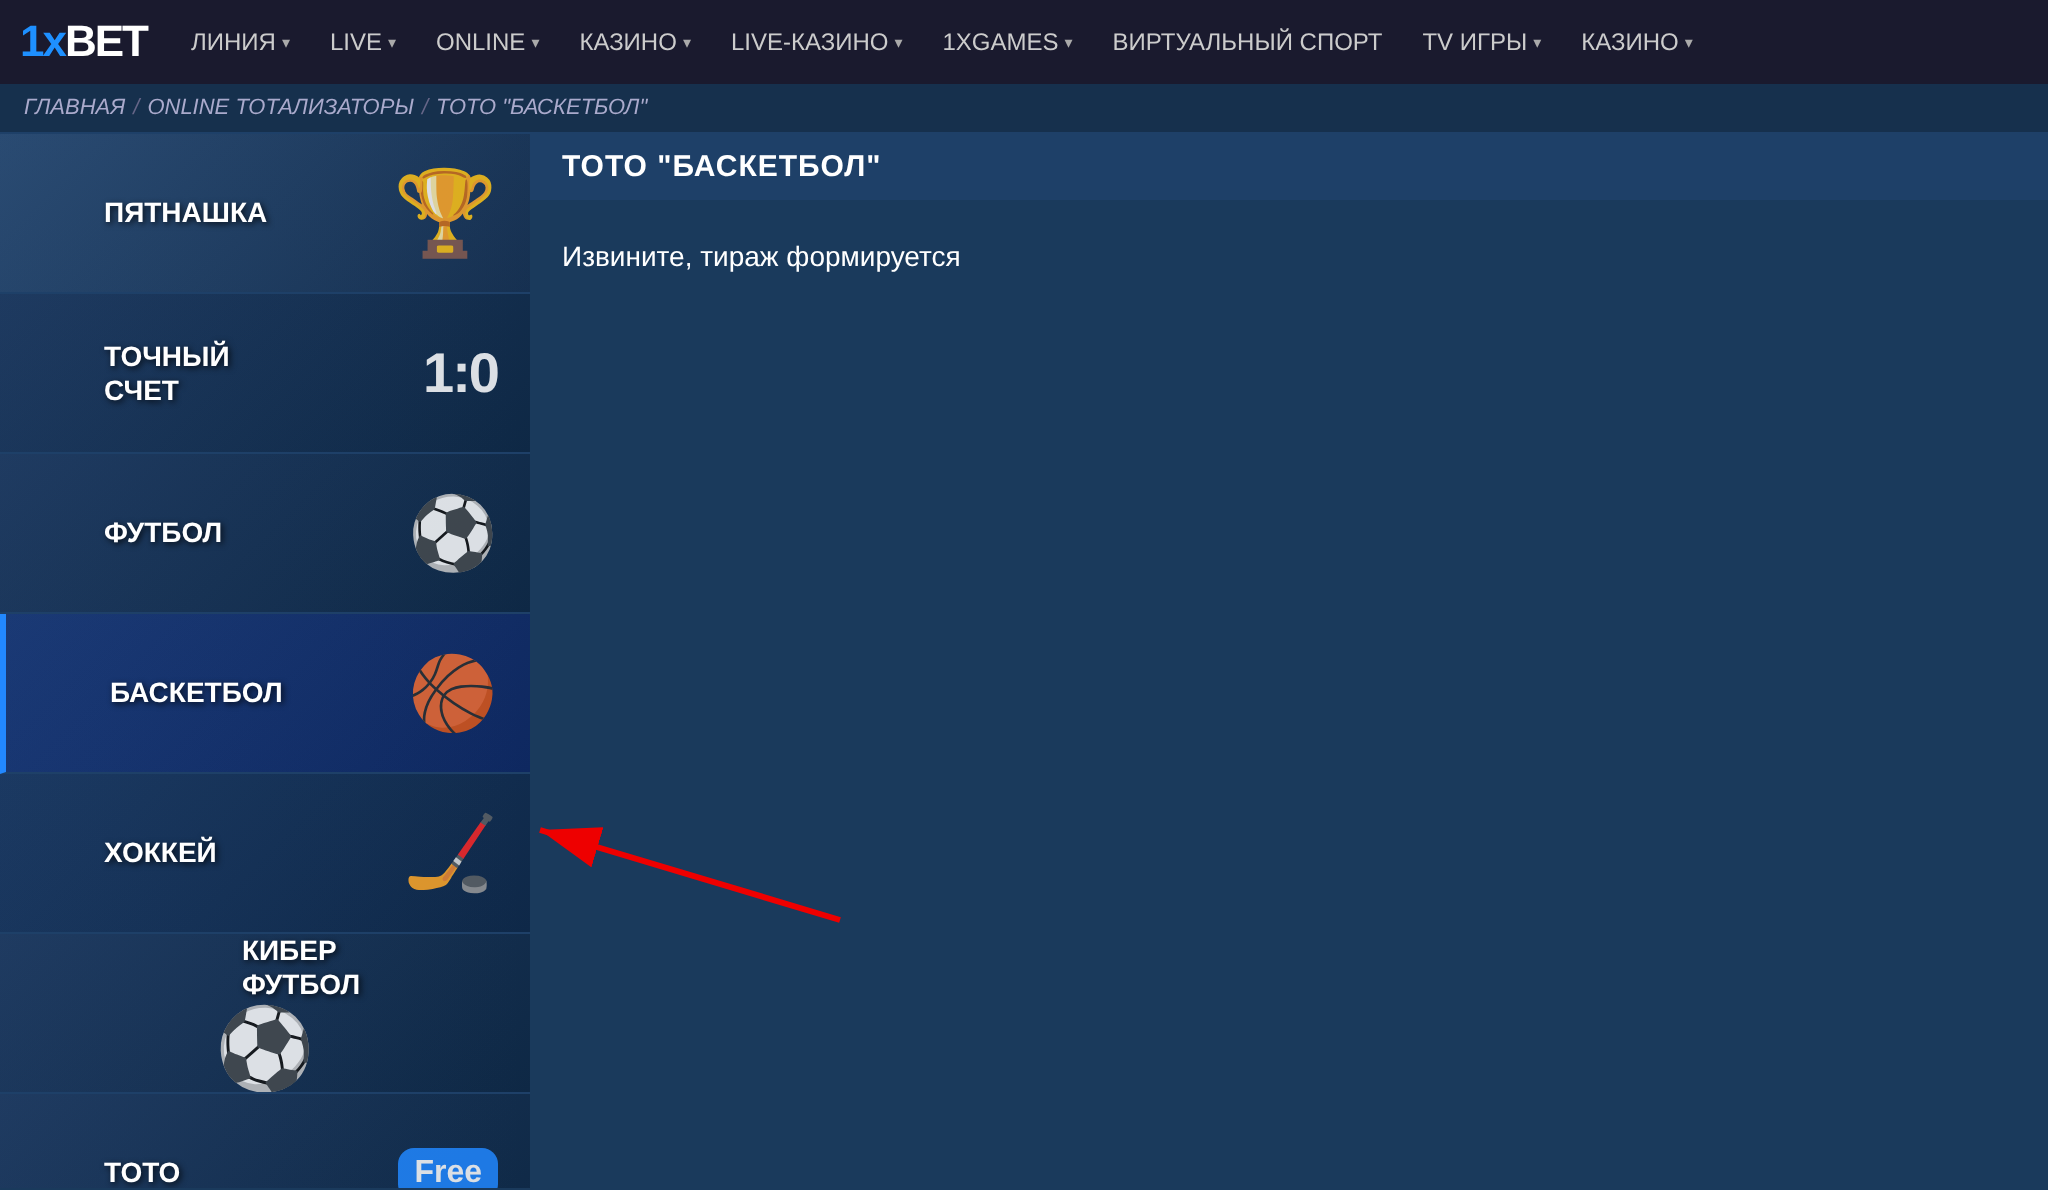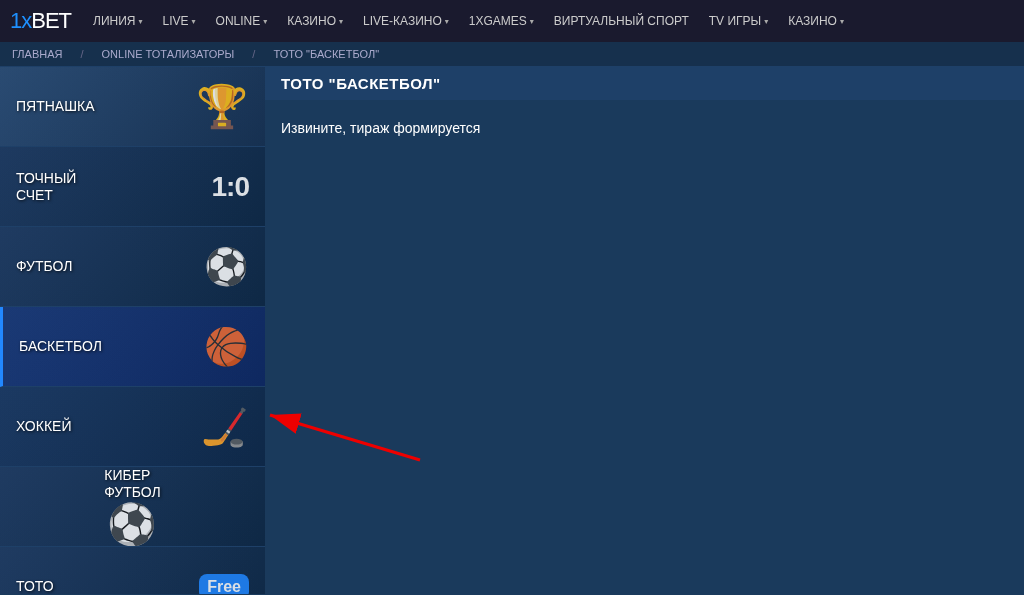--- a/index.html
+++ b/index.html
@@ -21,21 +21,21 @@
       padding: 0 10px;
       gap: 4px;
     }
     .logo {
       display: flex;
       align-items: center;
       margin-right: 10px;
     }
     .logo-text {
       font-size: 22px;
-      font-weight: 400;
+      font-weight: 700;
       color: #fff;
       background: #1a1a2e;
       letter-spacing: -1px;
     }
     .logo-1x {
       color: #1e90ff;
     }
     .logo-bet {
       color: #fff;
     }
@@ -56,22 +56,23 @@
     }
 
     
     .breadcrumb {
       background: #16304d;
       padding: 6px 12px;
       font-size: 11px;
       color: #aac;
       display: flex;
       align-items: center;
-      gap: 18px;
+      gap: 4px;
       border-bottom: 1px solid #1e4068;
+      font-style: italic;
     }
     .breadcrumb a { color: #aac; text-decoration: none; }
     .breadcrumb-sep { color: #668; }
 
     
     .main {
       display: flex;
       height: calc(595px - 42px - 26px);
     }
 
@@ -103,26 +104,27 @@
     }
     .sidebar-item-bg {
       position: absolute;
       inset: 0;
       opacity: 0.3;
       background-size: cover;
       background-position: center;
     }
     .sidebar-item-label {
       font-size: 14px;
-      font-weight: 400;
+      font-weight: 700;
       color: #fff;
       text-transform: uppercase;
       z-index: 1;
       text-shadow: 1px 1px 3px rgba(0,0,0,0.8);
       line-height: 1.2;
+      margin-left: 36px;
     }
     .sidebar-item-icon {
       z-index: 1;
       font-size: 36px;
       opacity: 0.85;
     }
 
     
     .content {
       flex: 1;

